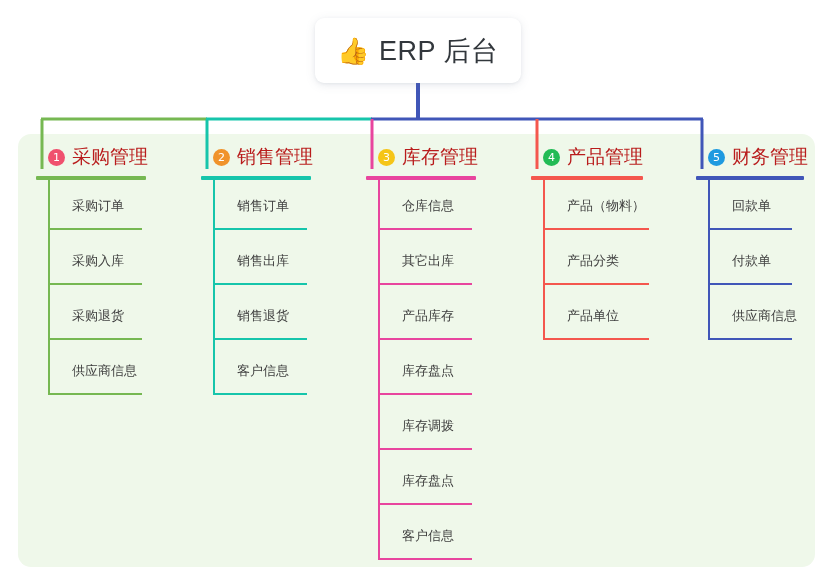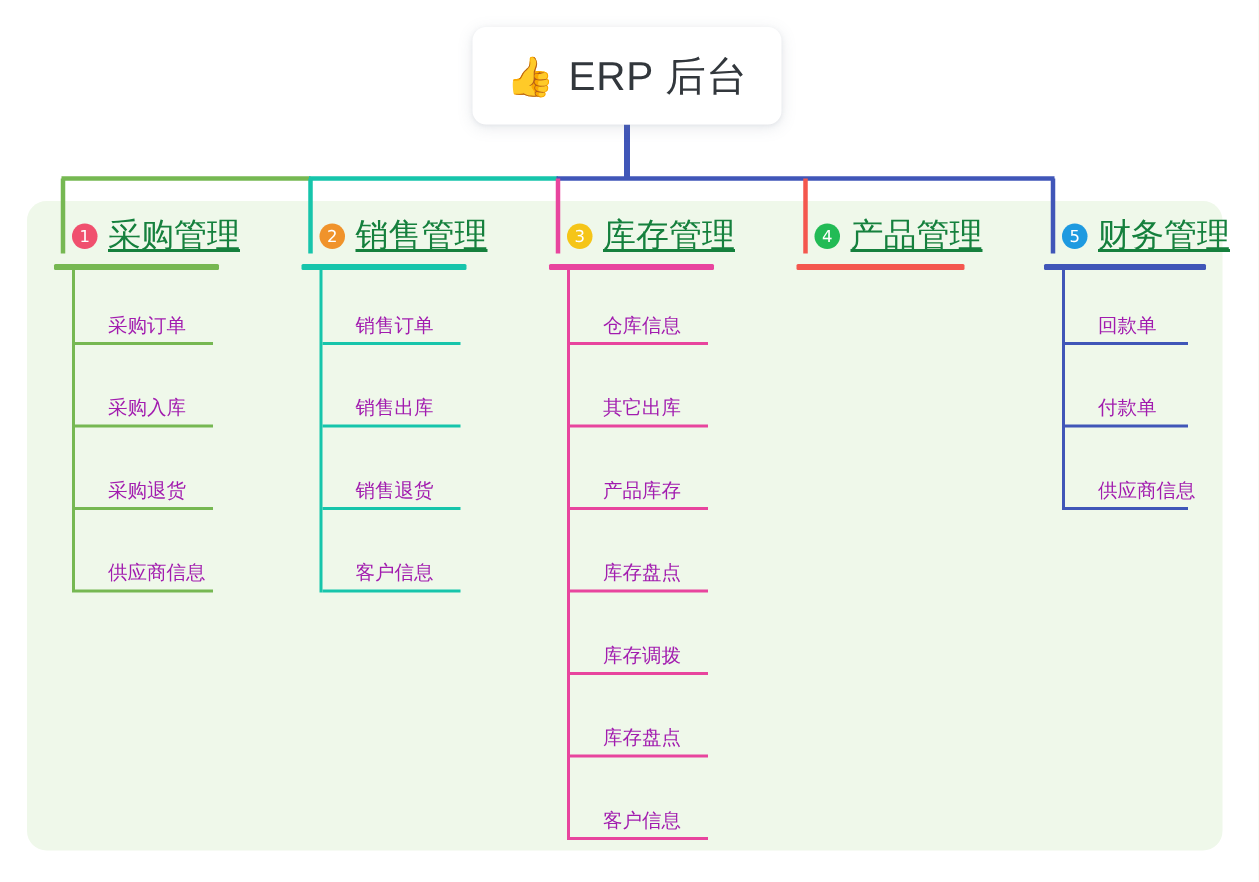--- a/index.html
+++ b/index.html
@@ -54,42 +54,42 @@
     gap:7px;
     padding-left:12px;
   }
   .badge{
     width:17px;height:17px;border-radius:50%;
     color:#ffffff;font-size:11px;line-height:17px;
     text-align:center;flex:0 0 auto;
     font-family:"DejaVu Sans",sans-serif;
   }
   .col-name{
-    font-size:22px;color:#15803d;white-space:nowrap;text-decoration:underline;
+    font-size:19px;color:#b91c1c;white-space:nowrap;
   }
   .head-rule{
     height:4px;border-radius:1px;margin-top:7px;
   }
   .leaves{
     position:relative;
     margin-top:0;
     padding-left:12px;
   }
   .spine{
     position:absolute;left:12px;top:0;width:2px;
   }
   .leaf{
     position:relative;
     height:55px;
     padding-left:24px;
     box-sizing:border-box;
   }
   .leaf-text{
-    position:absolute;left:24px;bottom:9px;
-    font-size:13px;color:#a21caf;white-space:nowrap;
+    position:absolute;left:24px;bottom:20px;
+    font-size:13px;color:#404040;white-space:nowrap;
   }
   .leaf-rule{
     position:absolute;left:2px;bottom:5px;
     height:2px;
   }
 </style>
 </head>
 <body>
 
 <div id="canvas">
@@ -207,20 +207,35 @@
             <span class="leaf-rule" style="width: 92px; background: rgb(232, 69, 158);"></span>
           </div>
         </div>
       </div>
       <div class="col" style="left: 531px;">
         <div class="col-head">
           <span class="badge" style="background: rgb(34, 187, 85);">4</span>
           <span class="col-name">产品管理</span>
         </div>
         <div class="head-rule" style="width: 112px; background: rgb(244, 87, 78);"></div>
+        <div class="leaves">
+          <div class="spine" style="background: rgb(244, 87, 78); height: 160px;"></div>
+          <div class="leaf">
+            <span class="leaf-text">产品（物料）</span>
+            <span class="leaf-rule" style="width: 104px; background: rgb(244, 87, 78);"></span>
+          </div>
+          <div class="leaf">
+            <span class="leaf-text">产品分类</span>
+            <span class="leaf-rule" style="width: 104px; background: rgb(244, 87, 78);"></span>
+          </div>
+          <div class="leaf">
+            <span class="leaf-text">产品单位</span>
+            <span class="leaf-rule" style="width: 104px; background: rgb(244, 87, 78);"></span>
+          </div>
+        </div>
       </div>
       <div class="col" style="left: 696px;">
         <div class="col-head">
           <span class="badge" style="background: rgb(30, 154, 224);">5</span>
           <span class="col-name">财务管理</span>
         </div>
         <div class="head-rule" style="width: 108px; background: rgb(64, 86, 184);"></div>
         <div class="leaves">
           <div class="spine" style="background: rgb(64, 86, 184); height: 160px;"></div>
           <div class="leaf">

